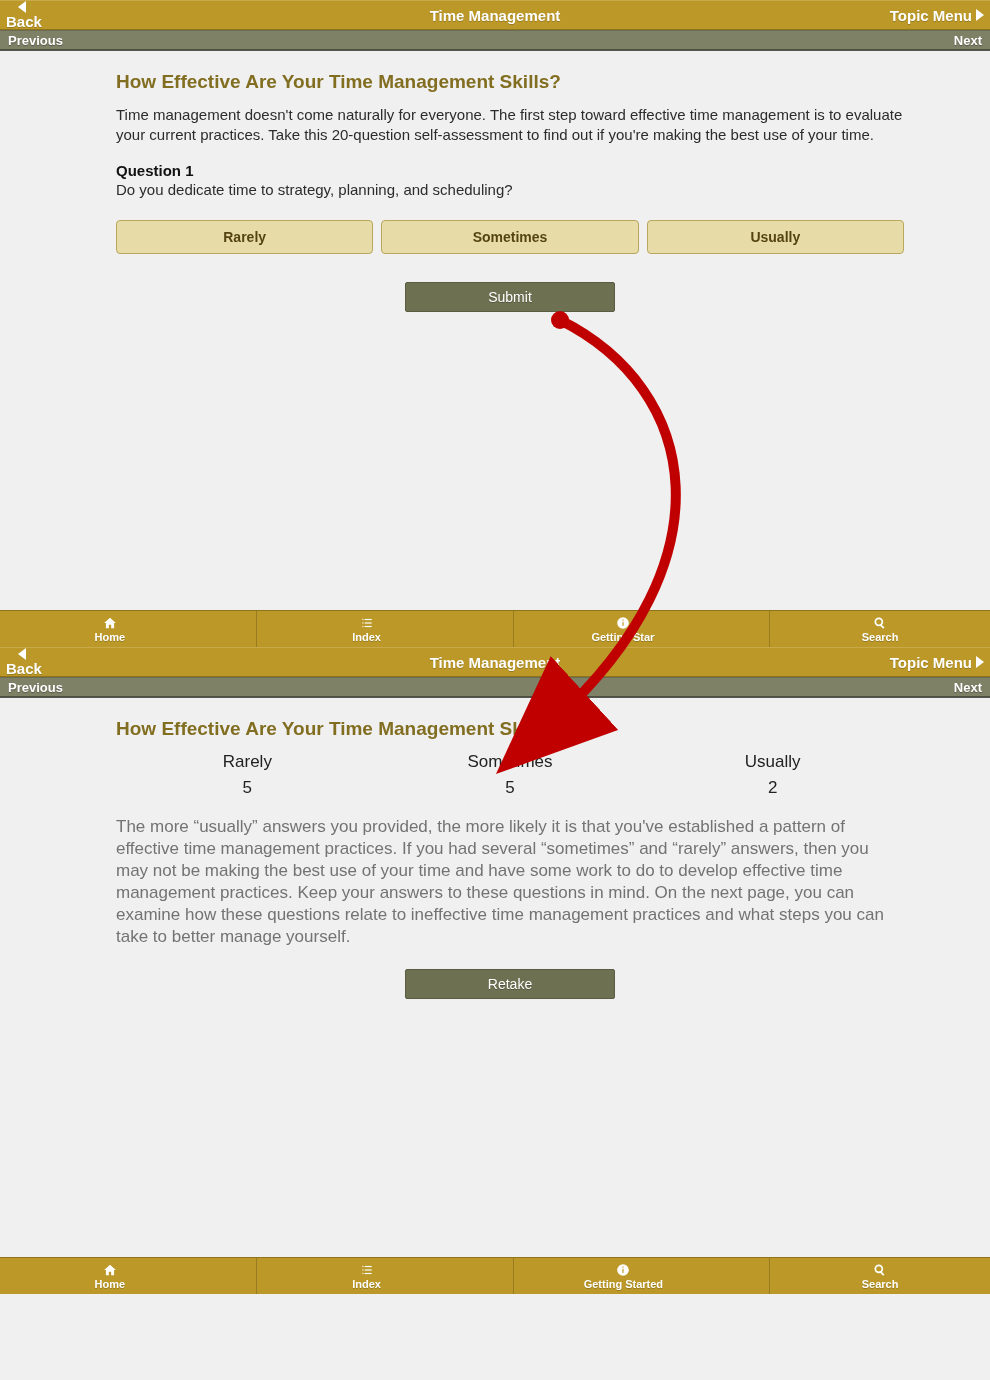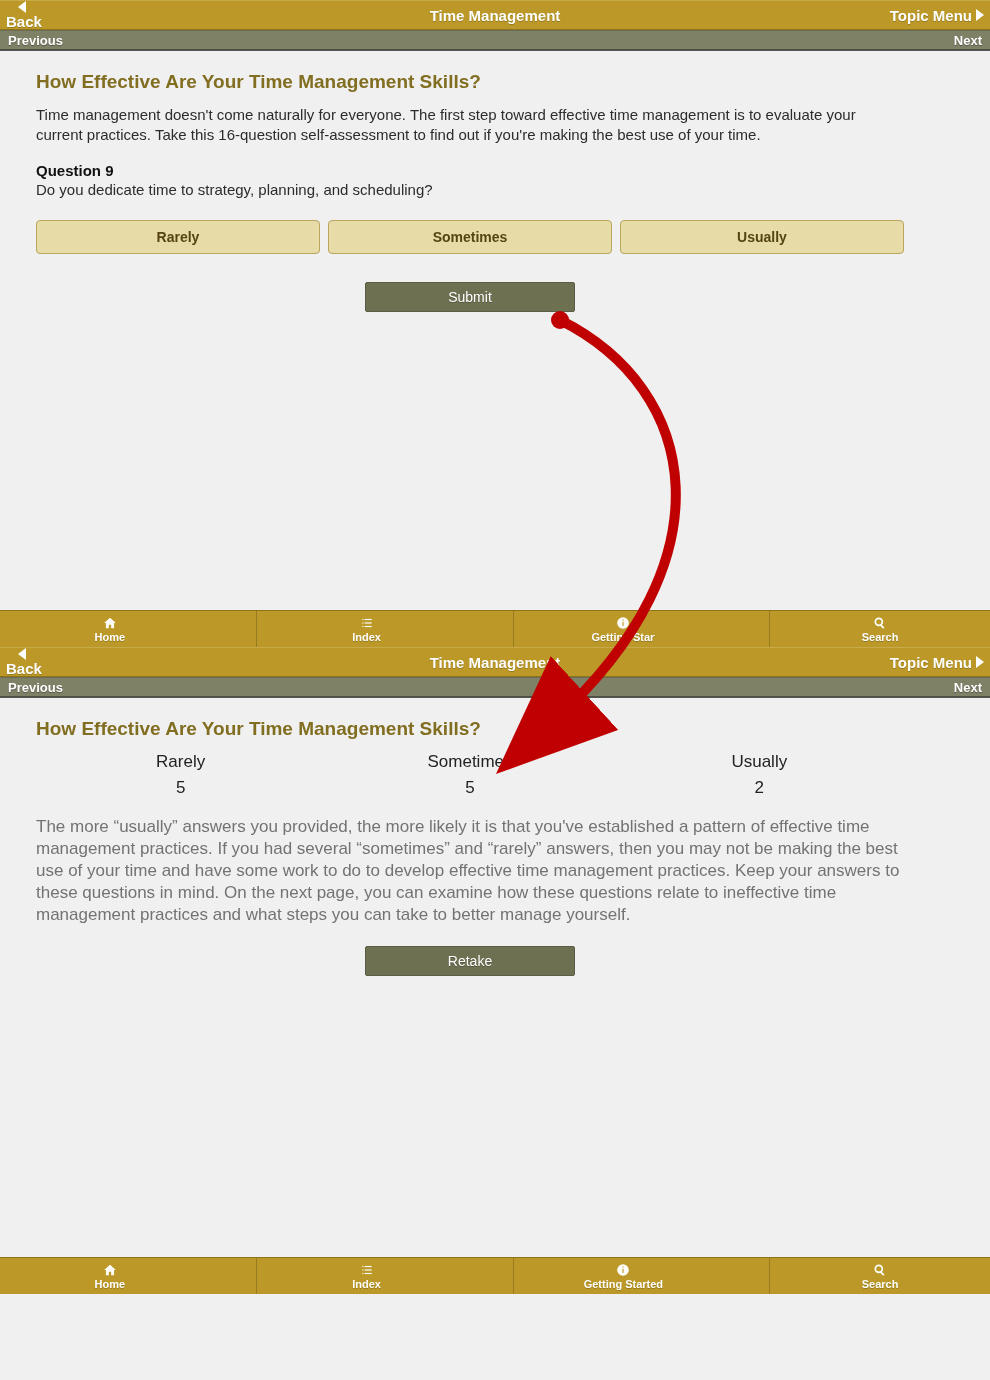--- a/index.html
+++ b/index.html
@@ -13,21 +13,21 @@
   .goldbar .back { position:absolute; left:6px; display:flex; align-items:center; cursor:pointer; text-shadow:0 1px 0 rgba(0,0,0,.2);flex-direction:column; }
   .goldbar .title { flex:1; text-align:center; text-shadow:0 1px 0 rgba(0,0,0,.2); }
   .goldbar .topicmenu { position:absolute; right:6px; display:flex; align-items:center; cursor:pointer; text-shadow:0 1px 0 rgba(0,0,0,.2); }
   .chev { display:inline-block; width:0; height:0; }
   .chev-l { border-top:6px solid transparent; border-bottom:6px solid transparent; border-right:8px solid #fff; margin-right:4px; }
   .chev-r { border-top:6px solid transparent; border-bottom:6px solid transparent; border-left:8px solid #fff; margin-left:4px; }
 
   
   .graybar { background:#7f8167; height:20px; border-top:1px solid #6a6c55; border-bottom:1px solid #4e503e; display:flex; align-items:center; justify-content:space-between; padding:0 8px; color:#fff; font-weight:bold; font-size:13px; text-shadow:0 1px 1px rgba(0,0,0,.35); }
 
-  .content { padding:20px 86px 0 36px; color:#333; }
+  .content { padding:20px 86px 0 116px; color:#333; }
   .heading { color:#826e21; font-size:19px; font-weight:bold; margin-bottom:12px; }
   .intro { font-size:15px; color:#2c2c2c; line-height:1.3; margin-bottom:18px; }
   .qlabel { font-weight:bold; font-size:15px; margin-bottom:2px; color:#111; }
   .qtext { font-size:15px; color:#2c2c2c; margin-bottom:22px; }
   .options { display:flex; gap:8px; margin-bottom:28px; }
   .optbtn { flex:1; background:#e7dba7; border:1px solid #b9a75d; border-radius:4px; height:34px; line-height:32px; text-align:center; font-weight:bold; color:#554413; font-size:14px; cursor:pointer; }
   .submitbtn, .retakebtn { display:block; margin:0 auto; width:210px; height:30px; line-height:28px; text-align:center; background:#6e7052; color:#fff; font-weight:normal; font-size:14px; border:1px solid #5b5c44; border-radius:2px; cursor:pointer; text-shadow:0 1px 0 rgba(0,0,0,.25); }
 
   
   .results { display:flex; text-align:center; margin-bottom:18px; }
@@ -68,22 +68,22 @@
   </div>
 
   <div class="graybar">
     <span>Previous</span>
     <span>Next</span>
   </div>
   <div class="divider"></div>
 
   <div class="content">
     <div class="heading">How Effective Are Your Time Management Skills?</div>
-    <div class="intro">Time management doesn't come naturally for everyone. The first step toward effective time management is to evaluate your current practices. Take this 16-question self-assessment to find out if you're making the best use of your time.</div>
-    <div class="qlabel">Question 9</div>
+    <div class="intro">Time management doesn't come naturally for everyone. The first step toward effective time management is to evaluate your current practices. Take this 20-question self-assessment to find out if you're making the best use of your time.</div>
+    <div class="qlabel">Question 1</div>
     <div class="qtext">Do you dedicate time to strategy, planning, and scheduling?</div>
     <div class="options">
       <div class="optbtn">Rarely</div>
       <div class="optbtn">Sometimes</div>
       <div class="optbtn">Usually</div>
     </div>
     <div class="submitbtn">Submit</div>
   </div>
 
   <div class="botnav">

